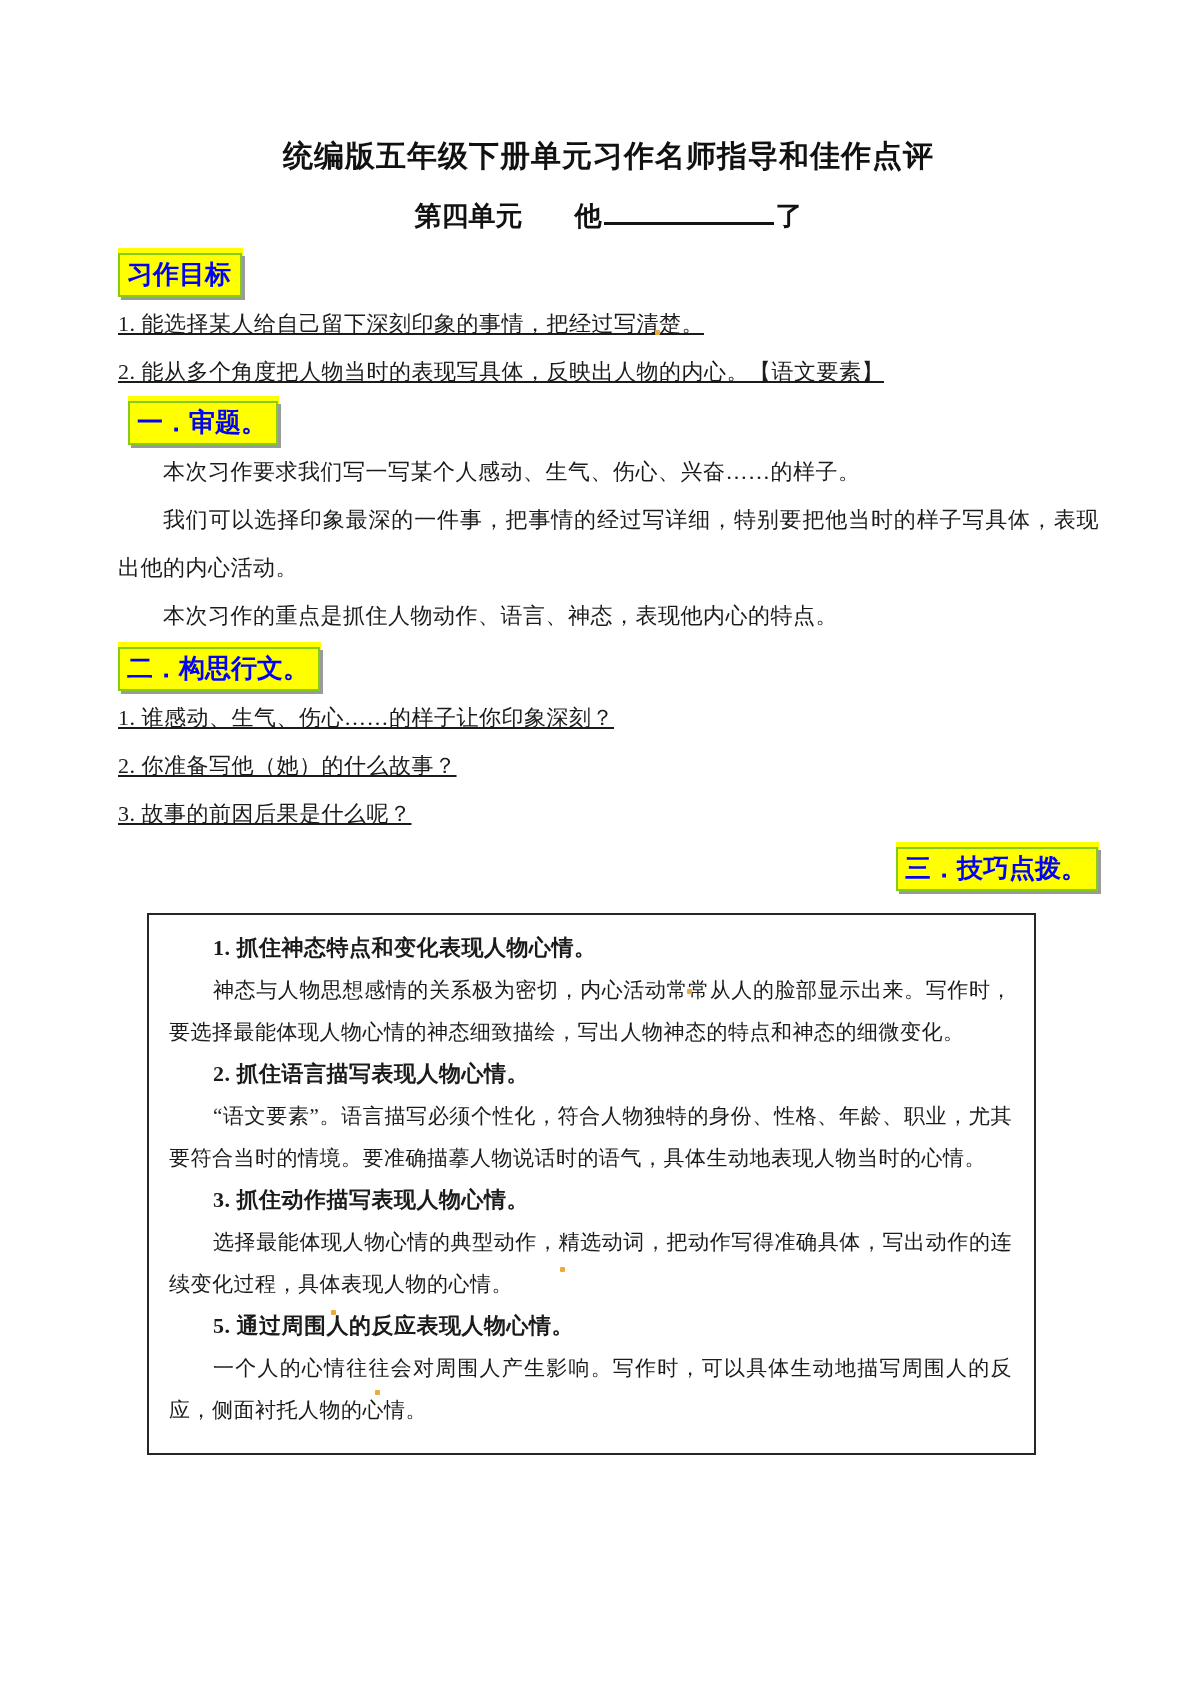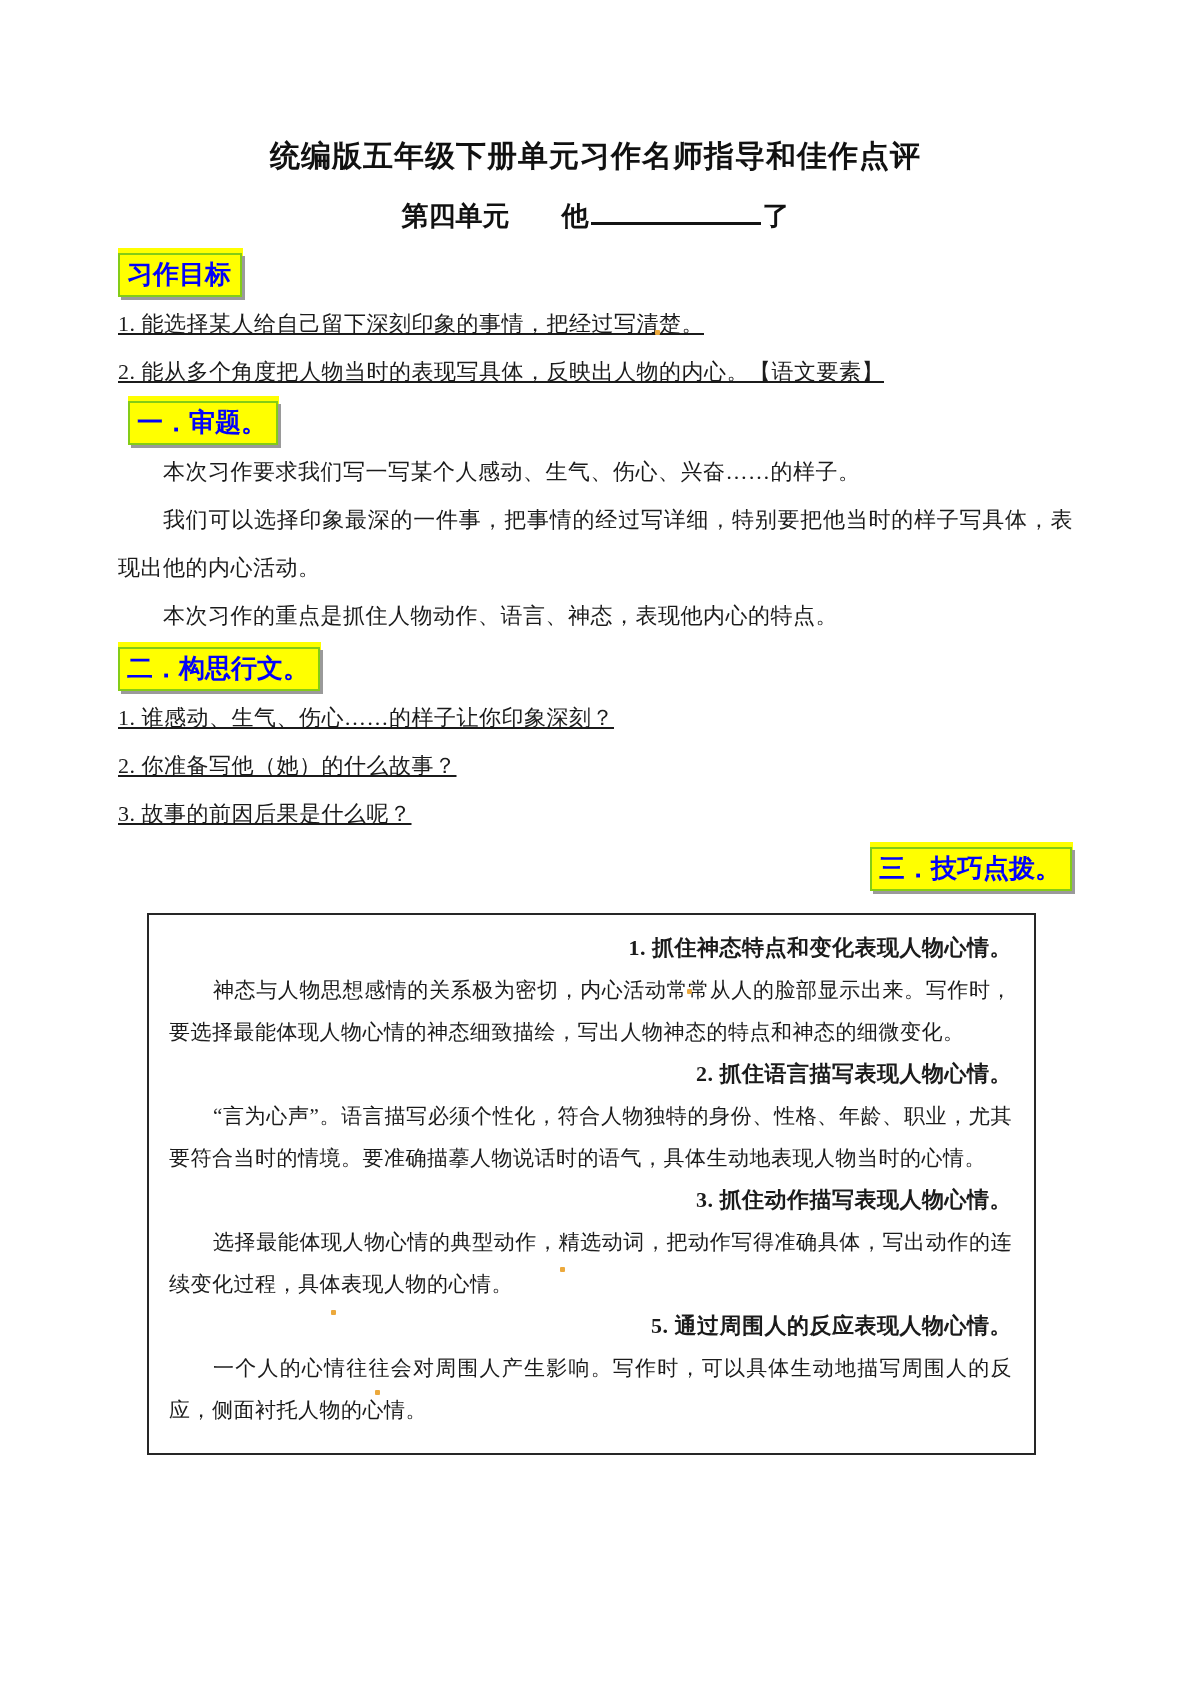--- a/index.html
+++ b/index.html
@@ -8,21 +8,21 @@
     background: #ffffff;
     position: relative;
     font-family: "Liberation Serif", serif;
     color: #1b1b1b;
     overflow: hidden;
   }
   .page {
     position: absolute;
     left: 0; top: 0;
     width: 1191px; height: 1684px;
-    padding: 136px 118px 0 118px;
+    padding: 136px 92px 0 118px;
     box-sizing: border-box;
   }
   
   .doc-title {
     margin: 0 0 20px 0;
     font-family: "Liberation Sans", sans-serif;
     font-weight: bold;
     font-size: 30px;
     line-height: 40px;
     text-align: center;
@@ -97,21 +97,20 @@
     padding: 12px 22px 22px 20px;
     background: #ffffff;
   }
   .tip-heading {
     margin: 0;
     font-size: 22px;
     font-weight: bold;
     line-height: 42px;
     text-indent: 44px;
     letter-spacing: 0.5px;
-    text-align: right;
   }
   .tip-body {
     margin: 0;
     font-size: 21px;
     line-height: 42px;
     text-indent: 44px;
     text-align: justify;
     letter-spacing: 0.5px;
   }
   
@@ -162,21 +161,21 @@
   <p class="body-line">3. 故事的前因后果是什么呢？</p>
 
   <div class="badge-row row-s3">
     <span class="hl"><span class="badge">三．技巧点拨。</span></span>
   </div>
 
   <section class="tips-box">
     <p class="tip-heading">1. 抓住神态特点和变化表现人物心情。</p>
     <p class="tip-body">神态与人物思想感情的关系极为密切，内心活动常常从人的脸部显示出来。写作时，要选择最能体现人物心情的神态细致描绘，写出人物神态的特点和神态的细微变化。</p>
     <p class="tip-heading">2. 抓住语言描写表现人物心情。</p>
-    <p class="tip-body">“言为心声”。语言描写必须个性化，符合人物独特的身份、性格、年龄、职业，尤其要符合当时的情境。要准确描摹人物说话时的语气，具体生动地表现人物当时的心情。</p>
+    <p class="tip-body">“语文要素”。语言描写必须个性化，符合人物独特的身份、性格、年龄、职业，尤其要符合当时的情境。要准确描摹人物说话时的语气，具体生动地表现人物当时的心情。</p>
     <p class="tip-heading">3. 抓住动作描写表现人物心情。</p>
     <p class="tip-body">选择最能体现人物心情的典型动作，精选动词，把动作写得准确具体，写出动作的连续变化过程，具体表现人物的心情。</p>
     <p class="tip-heading">5. 通过周围人的反应表现人物心情。</p>
     <p class="tip-body">一个人的心情往往会对周围人产生影响。写作时，可以具体生动地描写周围人的反应，侧面衬托人物的心情。</p>
   </section>
 
 </div>
 
 <span class="proof-mark pm1"></span>
 <span class="proof-mark pm2"></span>

